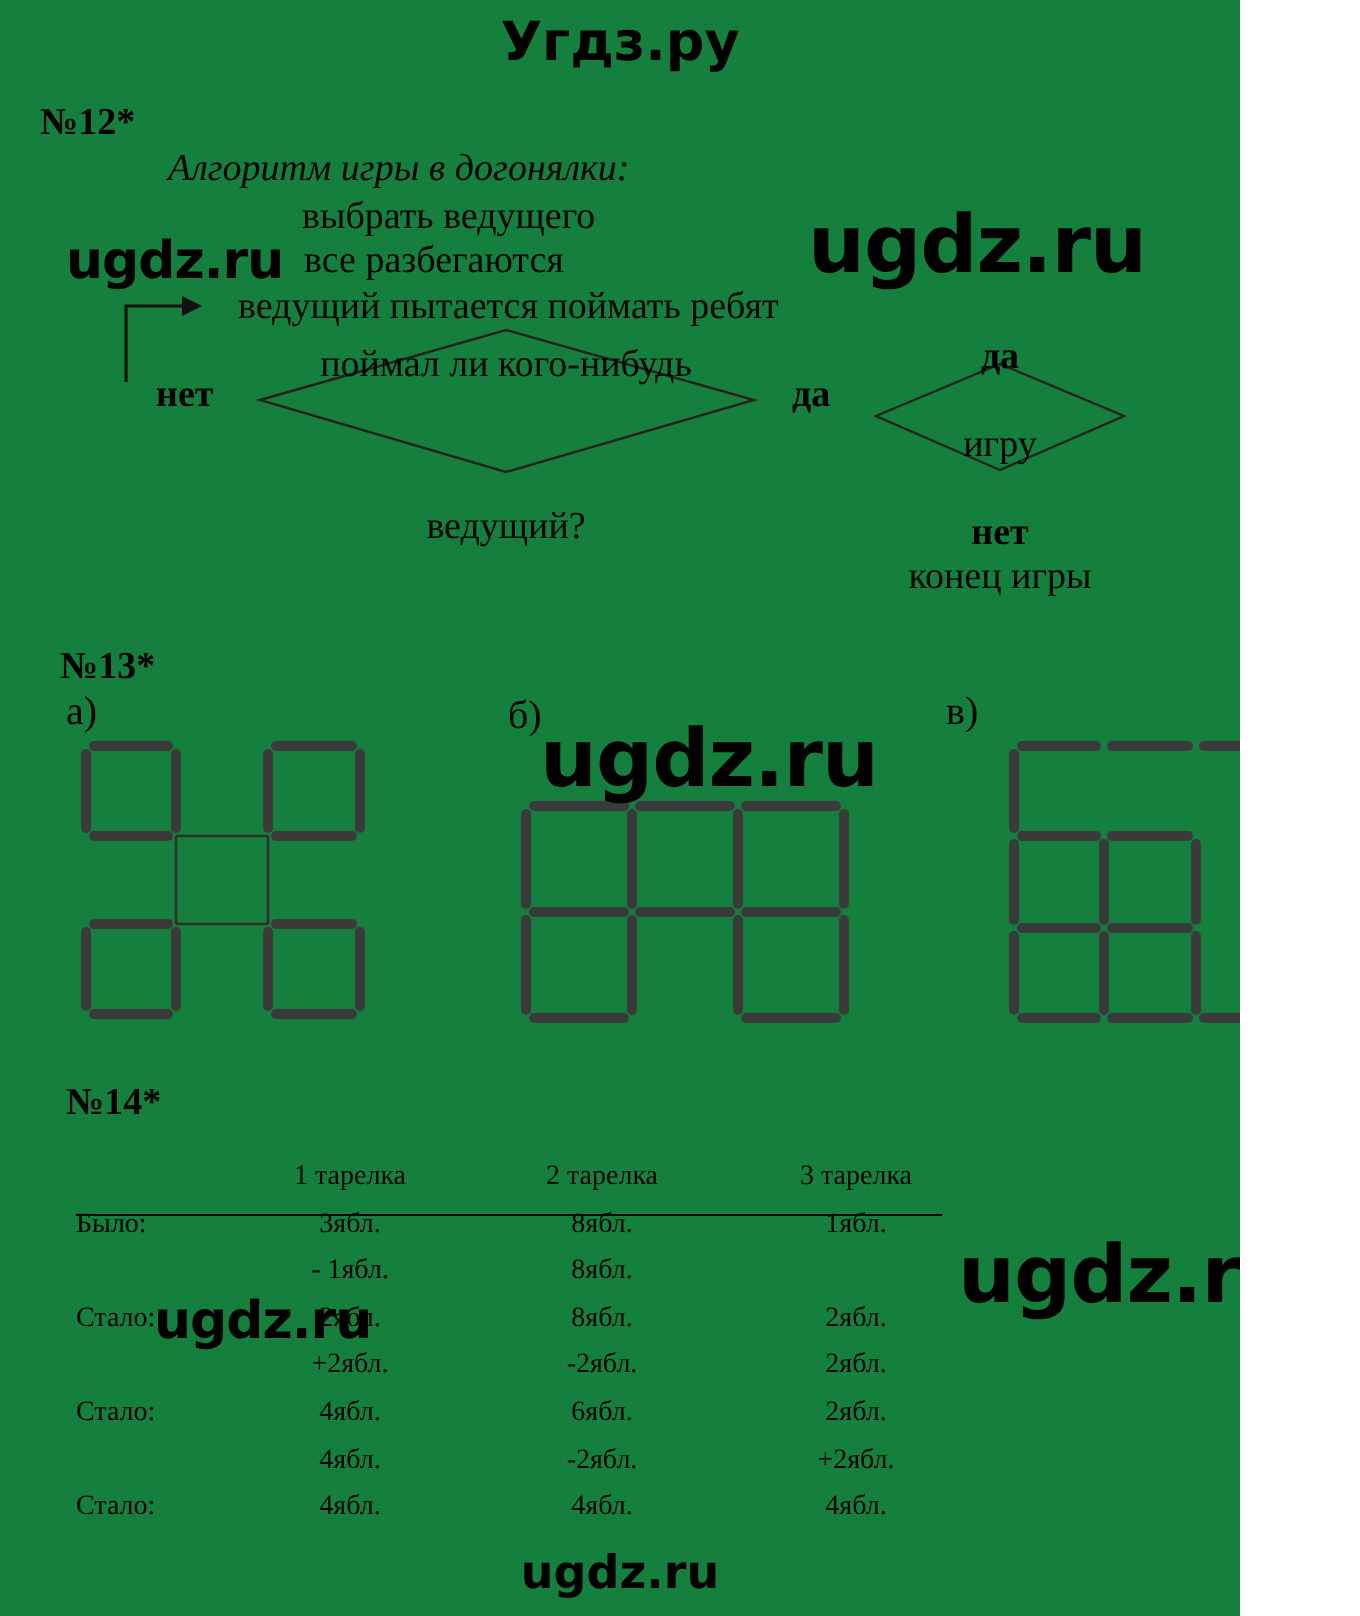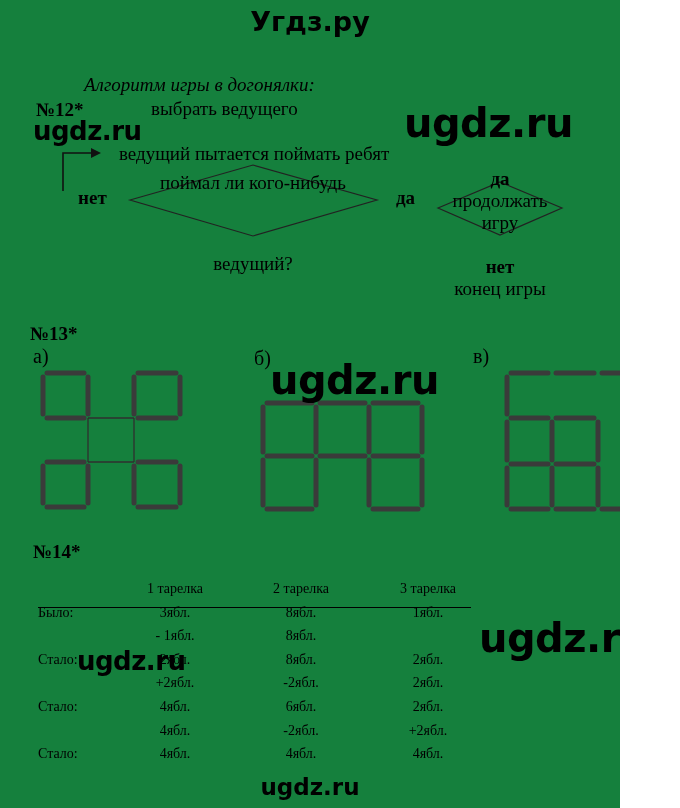--- a/index.html
+++ b/index.html
@@ -30,39 +30,39 @@
   .ul-line{position:absolute;left:38px;top:607px;width:433px;height:0;
            border-top:1.6px solid #000;}
 </style>
 </head>
 <body>
 
 <div class="page">
 
   <div class="hdr">Угдз.ру</div>
 
-  <div class="t b" style="left:36px;top:51px;margin-top:48px;">№12*</div>
+  <div class="t b" style="left:20px;top:51px;">№12*</div>
   <div class="t i" style="left:84px;top:74px;">Алгоритм игры в догонялки:</div>
   <div class="t" style="left:151px;top:98px;">выбрать ведущего</div>
+  <div class="t" style="left:152px;top:120px;">все разбегаются</div>
   <div class="t" style="left:119px;top:143px;">ведущий пытается поймать ребят</div>
 
   <svg style="left:0;top:140px;" width="680" height="165">
     <polyline class="arrow-line" points="63,51 63,13 91,13"></polyline>
     <polygon class="arrow-head" points="91,8 101,13 91,18"></polygon>
     <polygon class="flow-shape" points="130,60 253,25 377,60 253,96"></polygon>
     <polygon class="flow-shape" points="438,68 500,42 562,68 500,95"></polygon>
   </svg>
 
   <div class="t b" style="left:78px;top:187px;">нет</div>
   <div class="t c" style="left:130px;top:172px;width:246px;">поймал ли кого-нибудь</div>
   <div class="t c" style="left:130px;top:208px;width:246px;margin-top:45px;">ведущий?</div>
   <div class="t b" style="left:396px;top:187px;">да</div>
 
   <div class="t b c" style="left:437px;top:168px;width:126px;">да</div>
-  <div class="t c" style="left:437px;top:190px;width:126px;">продолжать</div>
   <div class="t c" style="left:437px;top:212px;width:126px;">игру</div>
   <div class="t b c" style="left:437px;top:256px;width:126px;">нет</div>
   <div class="t c" style="left:427px;top:278px;width:146px;">конец игры</div>
 
   <div class="t b" style="left:30px;top:323px;">№13*</div>
   <div class="t" style="left:33px;top:345px;font-size:20px;">а)</div>
   <div class="t" style="left:254px;top:347px;font-size:20px;">б)</div>
   <div class="t" style="left:473px;top:345px;font-size:20px;">в)</div>
 
   <svg style="left:40px;top:370px;" width="145" height="142">

